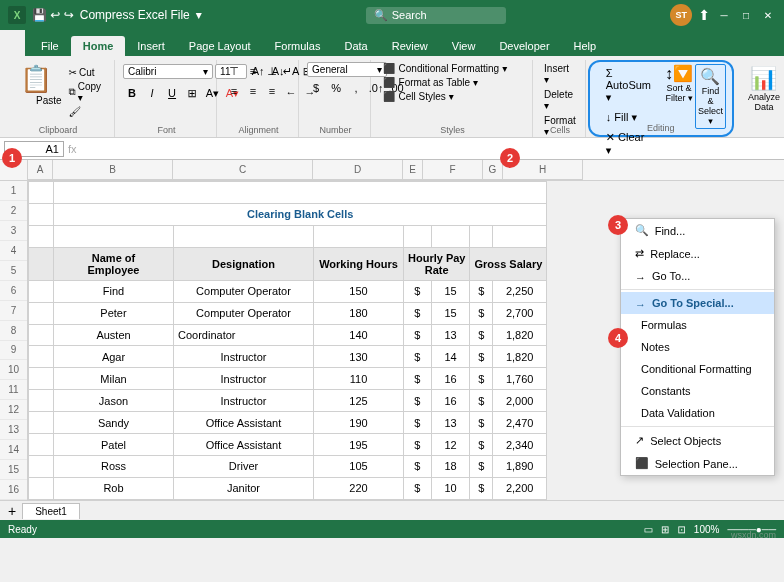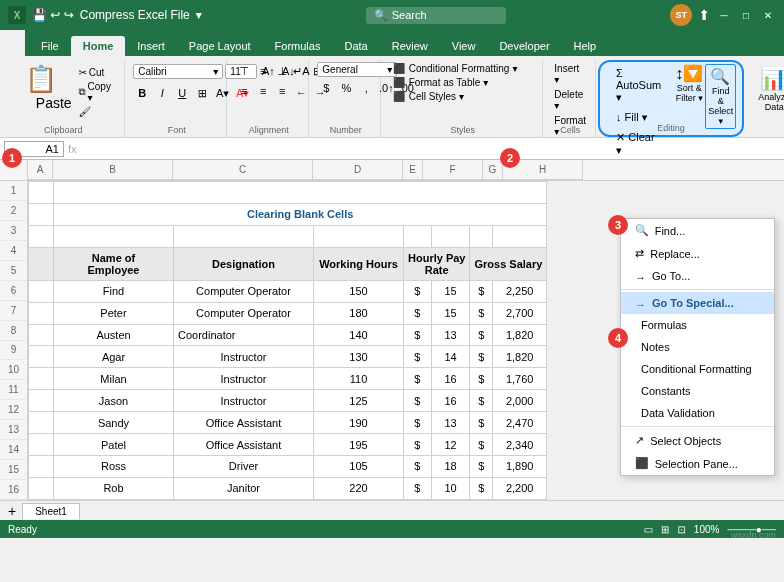--- a/index.html
+++ b/index.html
@@ -281,21 +281,21 @@
     <div class="ribbon-tab">View</div>
     <div class="ribbon-tab">Developer</div>
     <div class="ribbon-tab">Help</div>
   </div>
 
   <div class="ribbon">
 
     <div class="ribbon-section" style="flex-direction:row; align-items:flex-start; padding-bottom:14px;">
       <div class="paste-btn">
         <div style="font-size:26px;">📋</div>
-        <div style="font-size:14px;padding-left:24px;">Paste</div>
+        <div style="font-size:10px;padding-left:24px;">Paste</div>
       </div>
       <div class="small-btn-group" style="margin-top:4px;">
         <div class="small-btn">
             <span>✂</span>
             <span>Cut</span>
           </div>
         <div class="small-btn">
             <span>⧉</span>
             <span>Copy ▾</span>
           </div>

